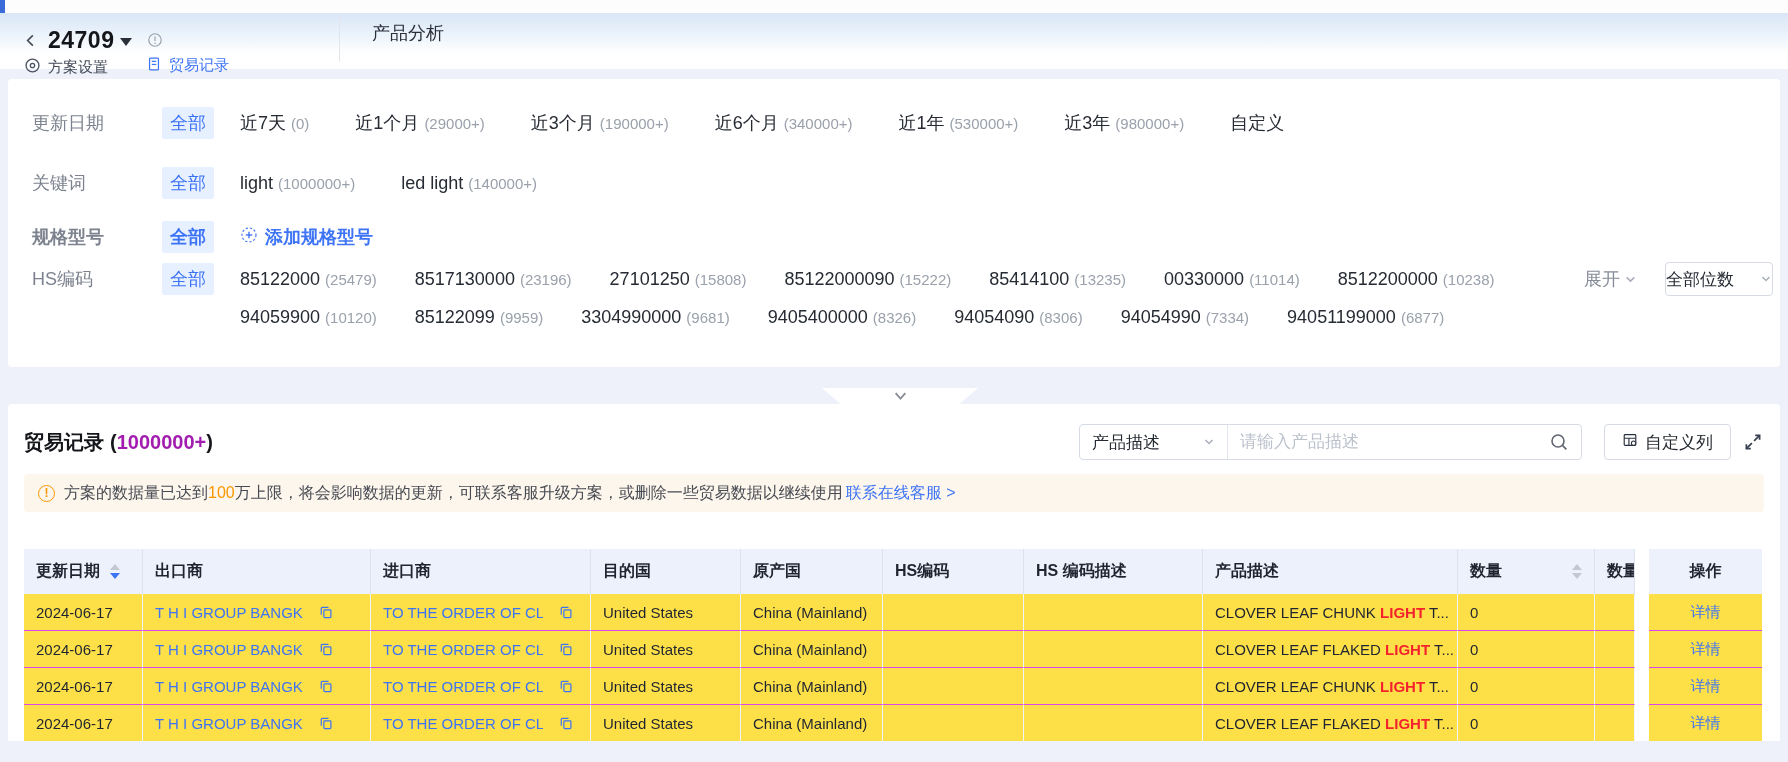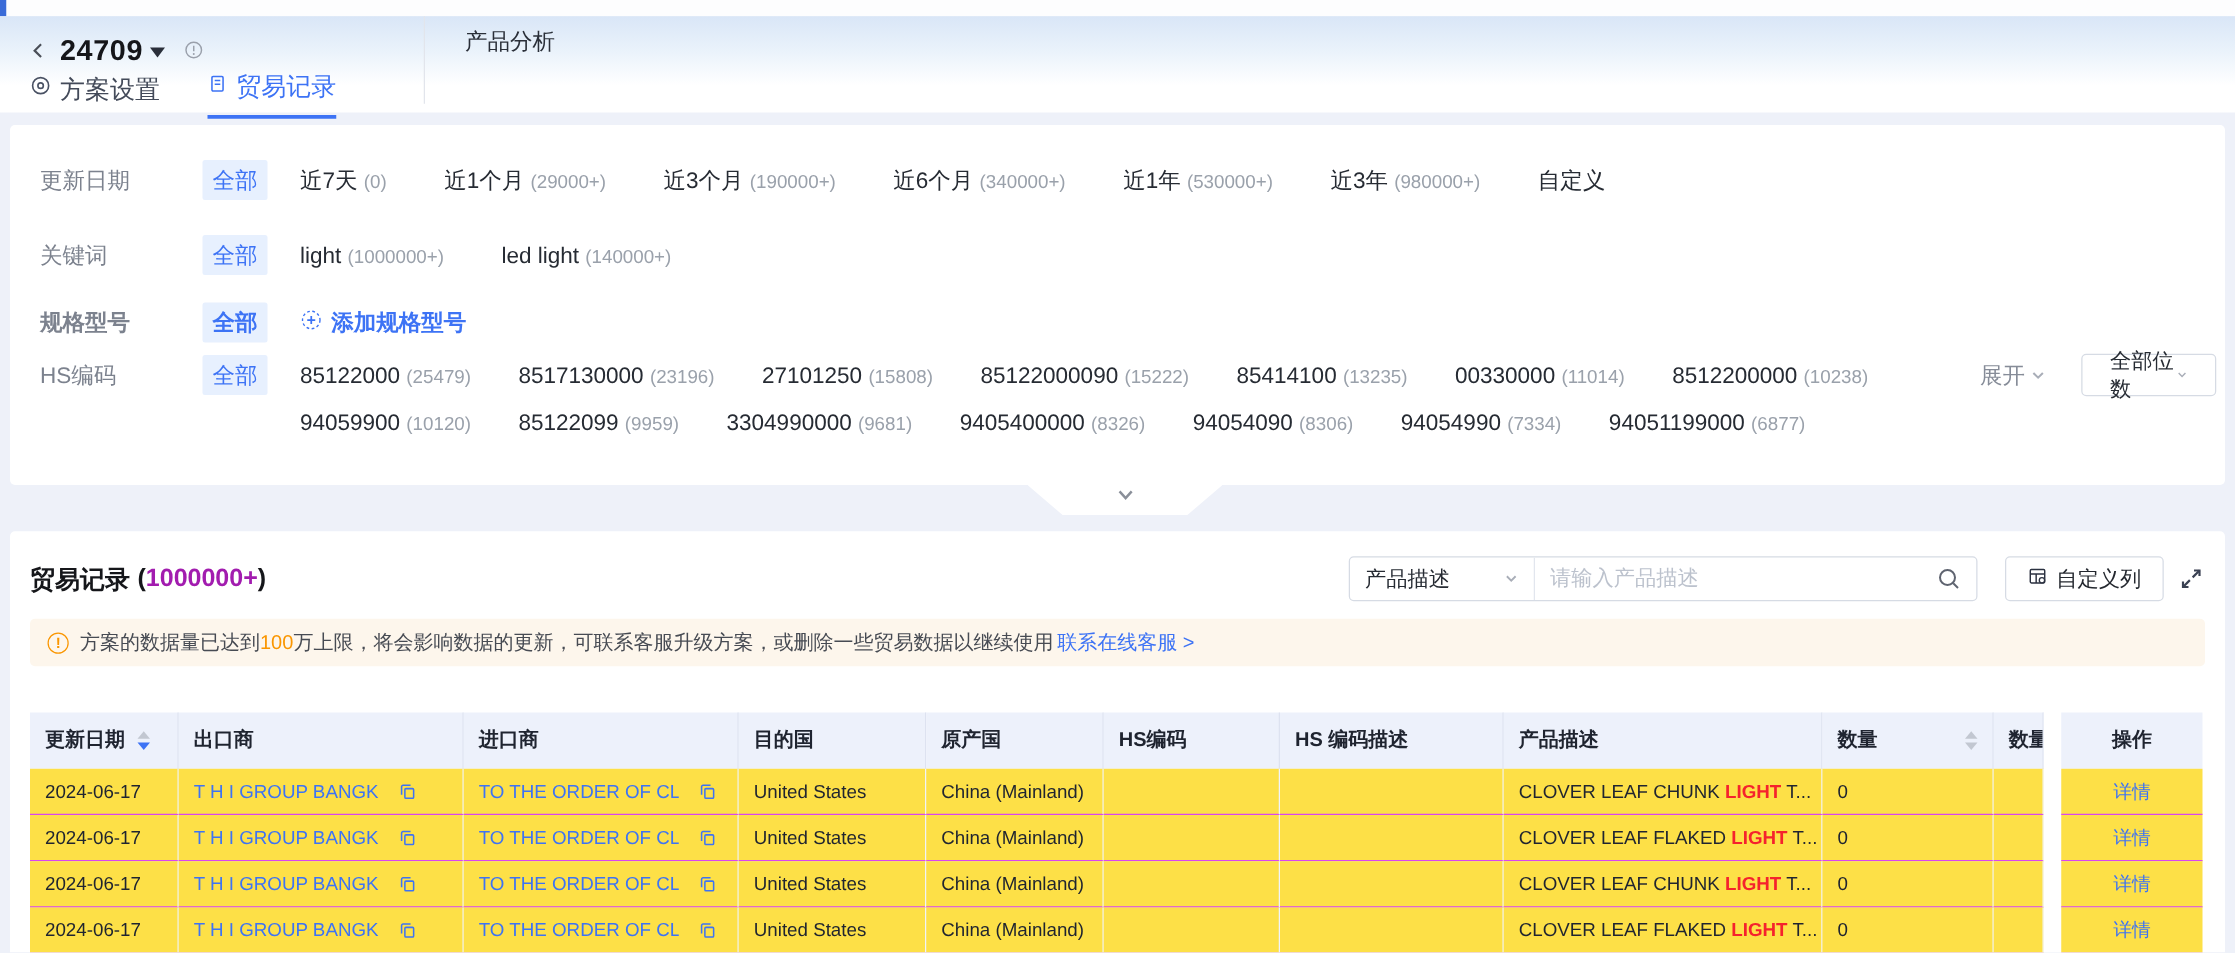--- a/index.html
+++ b/index.html
@@ -4,29 +4,29 @@
 <style>
   * { box-sizing: border-box; margin:0; padding:0; }
   html,body { width:1788px; height:762px; overflow:hidden; }
   body { font-family:"Liberation Sans","DejaVu Sans",sans-serif; background:#eef1f9; color:#24282f; }
 
   
   .top-strip { height:13px; background:#fdfdfe; position:relative; }
   .corner-frag { position:absolute; left:0; top:0; width:5px; height:13px; background:#3a6bd8; }
 
   
-  .app-header { height:77px; position:relative;
+  .app-header { height:56px; position:relative;
     background:linear-gradient(180deg,#d9e6f7 0%,#ebf3fb 38%,#ffffff 72%); }
   .hl { position:absolute; left:22px; top:12px; height:30px; display:flex; align-items:center; }
   .icon-btn { display:inline-flex; align-items:center; cursor:pointer; }
   .htitle { font-size:23px; font-weight:bold; color:#15161a; margin:0 6px 0 9px; letter-spacing:0.5px; cursor:pointer;}
   .caret-solid { width:0; height:0; border-left:6px solid transparent; border-right:6px solid transparent; border-top:8px solid #2a2f3a; margin-top:3px; cursor:pointer; }
   .hinfo { margin-left:15px; display:inline-flex; cursor:pointer; }
   .htabs { position:absolute; left:24px; top:43px; display:flex; gap:38px; }
-  .htab { display:flex; align-items:center; gap:7px; font-size:20px; color:#434a59; padding-bottom:9px; cursor:pointer; }
+  .htab { display:flex; align-items:center; gap:7px; font-size:15px; color:#434a59; padding-bottom:9px; cursor:pointer; }
   .htab.active { color:#3d73f5; border-bottom:3px solid #3d73f5; }
   .hdiv { position:absolute; left:339px; top:0; bottom:7px; width:1px; background:#e2e5ec; }
   .hnav { position:absolute; left:372px; right:0; top:0; }
   .hnav-row { display:flex; gap:34px; height:37px; align-items:center; border-bottom:1px solid #e7eaf0; }
   .hnav-item { font-size:18px; color:#15181f; cursor:pointer; }
   .hnav-sub { height:40px; display:flex; align-items:center; }
   .hnav-sub span { font-size:18px; color:#2a2f39; cursor:pointer; }
 
   
   .card { background:#fff; border-radius:4px; margin:0 8px; }
@@ -43,21 +43,21 @@
   .fc { font-size:15px; color:#9aa1ab; }
   .fcustom { font-size:18px; color:#262b33; cursor:pointer; }
   .date-range { margin-left:-36px; width:340px; height:36px; border:1px solid #d6dbe4; border-radius:4px; display:flex; align-items:center; padding:0 10px; background:#fff; cursor:pointer; }
   .dinp { border:none; outline:none; width:118px; font-size:17px; color:#24282f; font-family:inherit; }
   .dinp::placeholder { color:#bcc2cd; }
   .darrow { color:#c3c8d2; font-size:16px; margin:0 8px; }
   .dcal { margin-left:auto; display:inline-flex; }
   .add-spec { display:flex; align-items:center; gap:7px; color:#3d73f5; font-size:18px; cursor:pointer; }
   .hs-controls { position:absolute; right:7px; top:182px; height:36px; display:flex; align-items:center; gap:28px; }
   .expand-toggle { display:flex; align-items:center; gap:4px; font-size:18px; color:#868c98; cursor:pointer; }
-  .digits-select { width:108px; height:34px; border:1px solid #d6dbe4; border-radius:4px; display:flex; align-items:center; justify-content:space-between; padding:0 22px; font-size:17px; color:#262b33; cursor:pointer; background:#fff; }
+  .digits-select { width:108px; height:34px; border:1px solid #d6dbe4; border-radius:4px; display:flex; align-items:center; justify-content:space-between; padding:0 0; font-size:17px; color:#262b33; cursor:pointer; background:#fff; }
 
   .collapse-tab { position:absolute; left:822px; top:388px; width:156px; height:24px; background:#fff;
     clip-path:polygon(0 0,100% 0,82% 100%,18% 100%); display:flex; align-items:flex-start; justify-content:center; cursor:pointer; z-index:2; }
   .screen { position:relative; }
 
   
   .trade-card { margin-top:37px; height:337px; border-radius:4px 4px 0 0; overflow:hidden; }
   .sec-head { margin-top:18px; height:40px; padding:0 16px; display:flex; align-items:center; justify-content:space-between; }
   .sec-title { display:flex; align-items:center; font-weight:bold; font-size:20px; color:#15161a; }
   .st-paren { margin-left:6px; }

